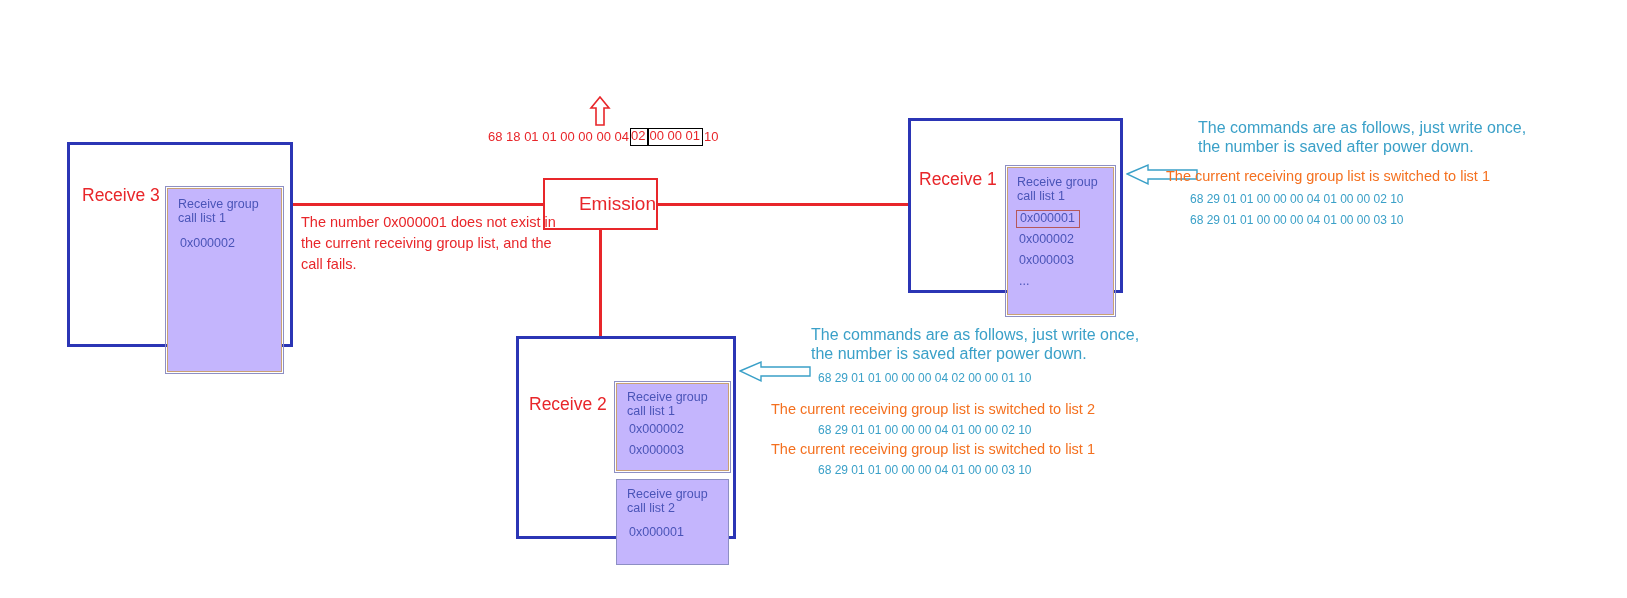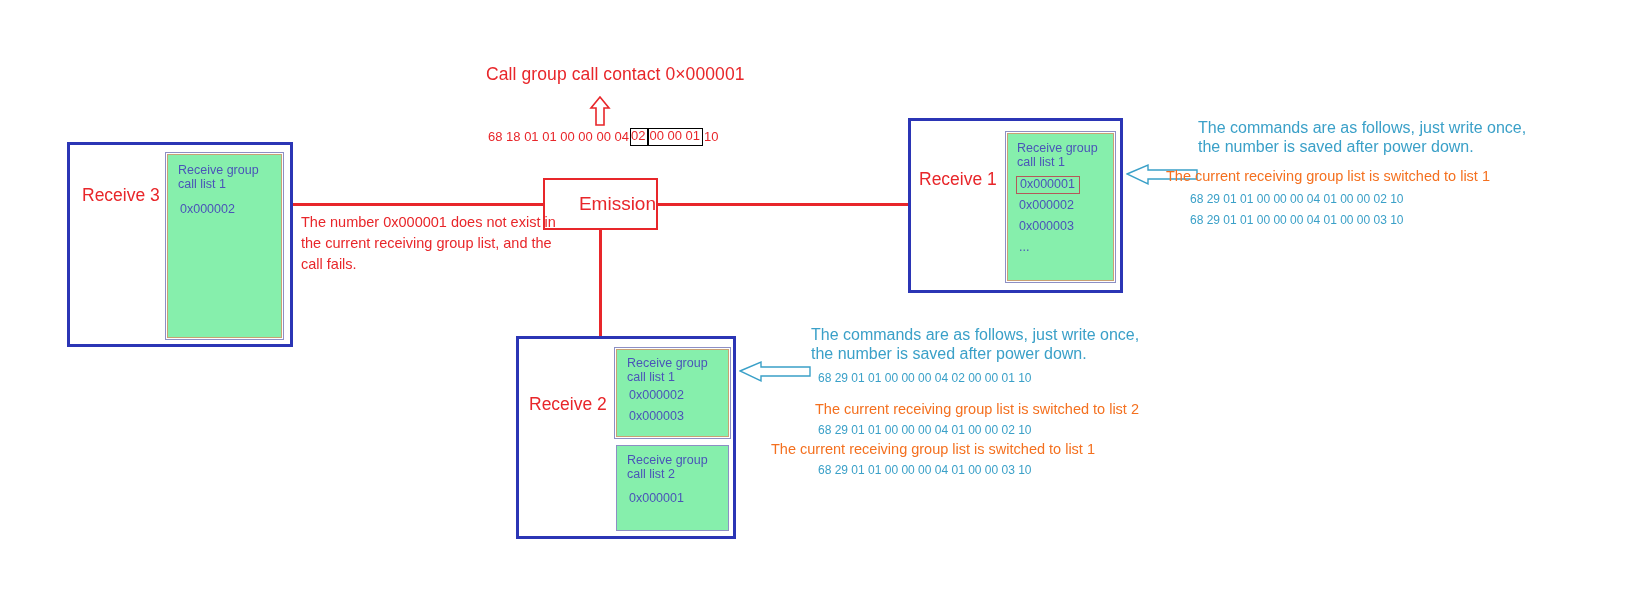--- a/index.html
+++ b/index.html
@@ -62,24 +62,25 @@
   }
   .rcv-label {
     color: #e8262a;
     font-size: 17.5px;
     white-space: nowrap;
   }
 
   
   .list-card {
     box-sizing: border-box;
-    background: #86efac;
+    background: #c4b5fd;
     border: 1.5px solid #c9a173;
     outline: 1px solid #8d8fc4;
     outline-offset: 1px;
+    margin-top: 34px;
   }
   .list-card.plain {
     border: 1.5px solid #8d8fc4;
     outline: none;
   }
   .list-title {
     color: #4a54b8;
     font-size: 12.5px;
     line-height: 14.5px;
     white-space: nowrap;
@@ -140,21 +141,20 @@
   }
 
   
   .callout-arrow { display: block; }
 </style>
 </head>
 <body>
 
 <div id="canvas">
 
-  <div class="abs title" style="left:486px; top:64px;">Call group call contact 0×000001</div>
 
   <div class="abs" style="left:589px; top:96px;">
     <svg class="up-arrow" width="22" height="30" viewBox="0 0 22 30">
       <path d="M11 1 L20 12 L15 12 L15 29 L7 29 L7 12 L2 12 Z" fill="none" stroke="#e8262a" stroke-width="1.6" stroke-linejoin="miter"></path>
     </svg>
   </div>
 
   <div class="abs hexline" style="left:487px; top:128px;">
     <span class="seg">68 18 01 01 00 00 00 04</span>
     <span class="boxed">02</span>
@@ -230,19 +230,19 @@
   <div class="abs" style="left:739px; top:357px;">
     <svg class="callout-arrow" width="72" height="28" viewBox="0 0 72 28">
       <path d="M1 14 L22 5 L22 10 L71 10 L71 19 L22 19 L22 24 Z" fill="none" stroke="#3aa0c8" stroke-width="1.4" stroke-linejoin="miter"></path>
     </svg>
   </div>
 
   <div class="abs cyan-para" style="left:811px; top:325px;">The commands are as follows, just write once,</div>
   <div class="abs cyan-para" style="left:811px; top:344px;">the number is saved after power down.</div>
   <div class="abs cyan-hex" style="left:818px; top:369px;">68 29 01 01 00 00 00 04 02 00 00 01 10</div>
 
-  <div class="abs orange-para" style="left:815px; top:399px;">The current receiving group list is switched to list 2</div>
+  <div class="abs orange-para" style="left:771px; top:399px;">The current receiving group list is switched to list 2</div>
   <div class="abs cyan-hex" style="left:818px; top:421px;">68 29 01 01 00 00 00 04 01 00 00 02 10</div>
 
   <div class="abs orange-para" style="left:771px; top:439px;">The current receiving group list is switched to list 1</div>
   <div class="abs cyan-hex" style="left:818px; top:461px;">68 29 01 01 00 00 00 04 01 00 00 03 10</div>
 
 </div>
 
 </body></html>

